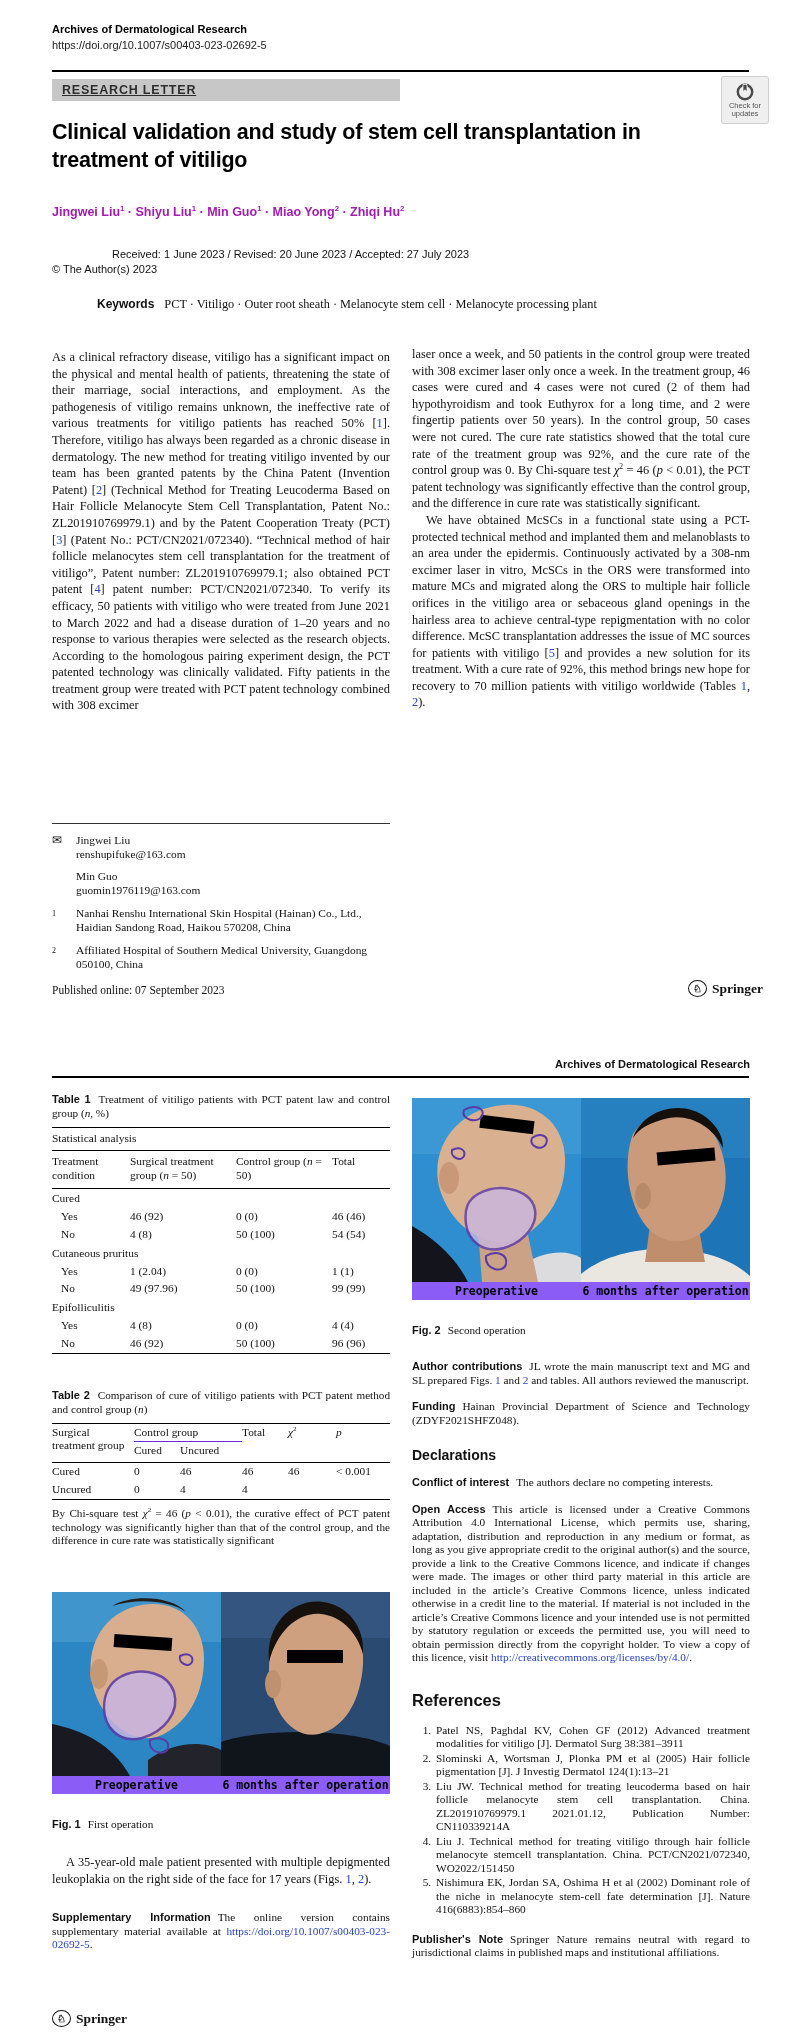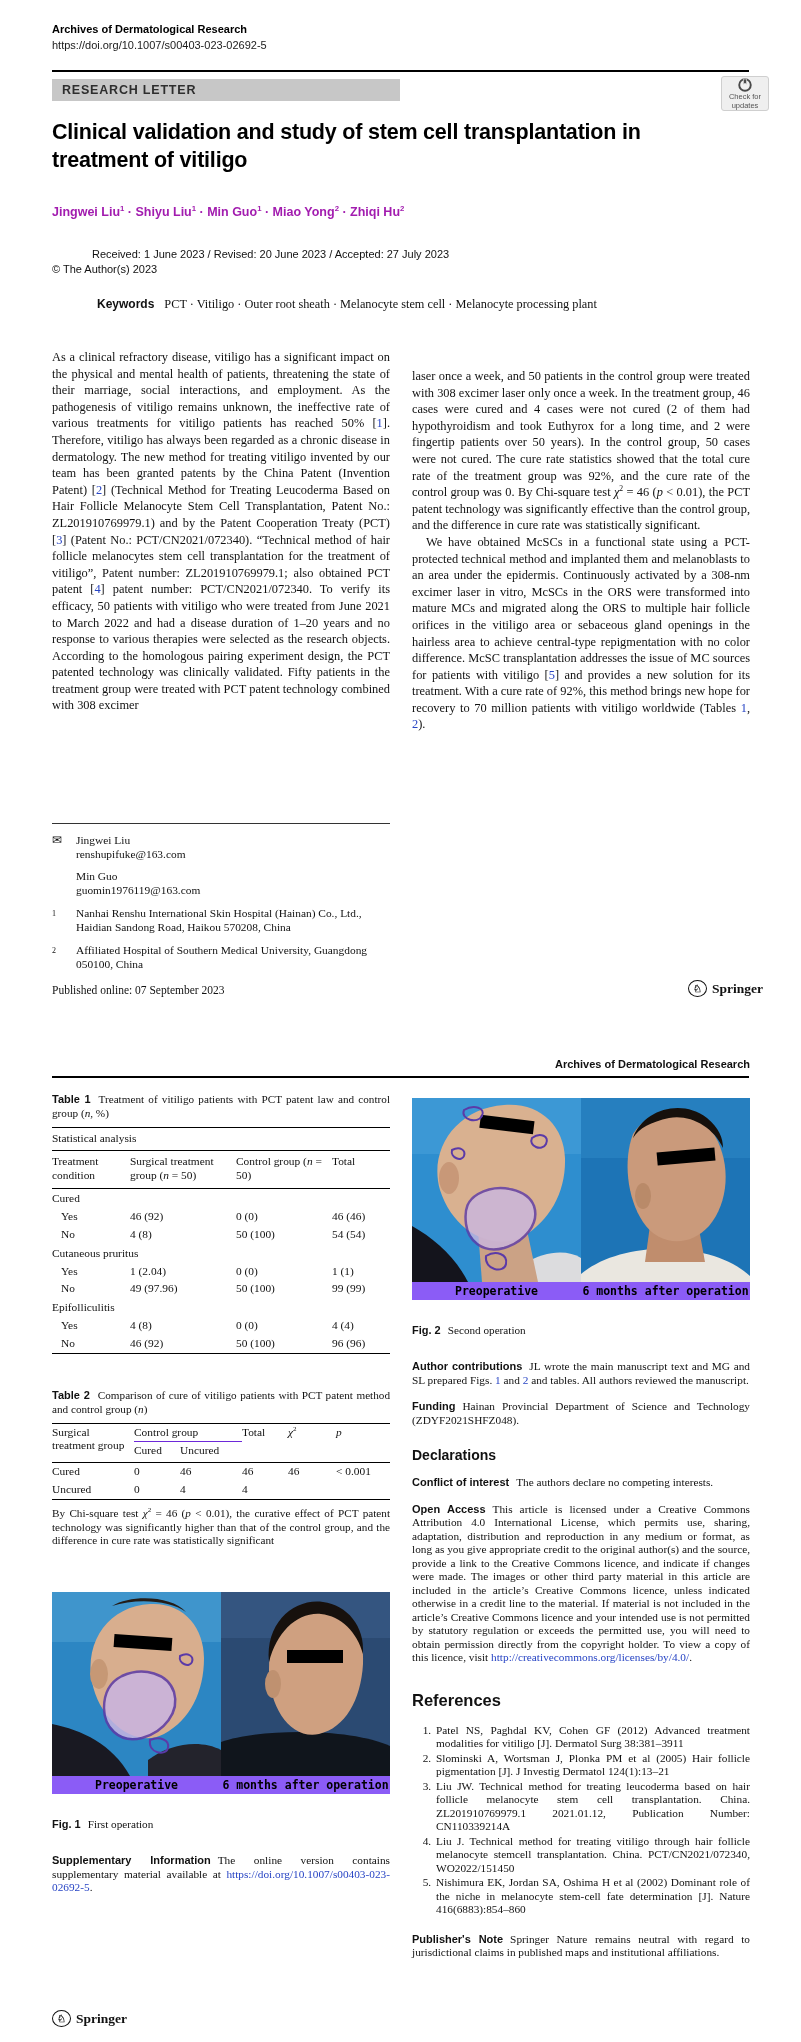--- a/index.html
+++ b/index.html
@@ -7,33 +7,33 @@
   .abs{position:absolute;}
   sup{font-size:.62em;vertical-align:super;line-height:0;}
   .lnk{color:#2744c4;}
   .it{font-style:italic;}
 
   
   #page1{position:absolute;left:0;top:0;width:801px;height:1008px;}
   .p1-journal{left:52px;top:23px;font:bold 11px/13px "Liberation Sans",sans-serif;color:#000;}
   .p1-doi{left:52px;top:39px;font:11px/13px "Liberation Sans",sans-serif;color:#1a1a1a;}
   .p1-rule{left:52px;top:70px;width:697px;height:2px;background:#000;}
-  .p1-banner{left:52px;top:79px;width:348px;height:22px;background:#c7c7c7;display:flex;align-items:center;padding-left:10px;box-sizing:border-box;font:bold 12.5px "Liberation Sans",sans-serif;letter-spacing:.8px;color:#2e2e2e;}
-  .badge{left:721px;top:76px;width:48px;height:35px;background:#efefef;border:1px solid #cfcfcf;border-radius:3px;display:flex;flex-direction:column;align-items:center;justify-content:center;box-sizing:border-box;}
+  .p1-banner{left:52px;top:79px;width:348px;height:22px;background:#c7c7c7;display:flex;align-items:center;padding-left:10px;box-sizing:border-box;font:bold 12.5px "Liberation Sans",sans-serif;letter-spacing:.8px;color:#2e2e2e;text-decoration:underline;}
+  .badge{left:721px;top:76px;width:48px;height:48px;background:#efefef;border:1px solid #cfcfcf;border-radius:3px;display:flex;flex-direction:column;align-items:center;justify-content:center;box-sizing:border-box;}
   .badge-text{font:7.5px/8.5px "Liberation Sans",sans-serif;color:#555;text-align:center;}
   .p1-title{left:52px;top:118px;width:668px;margin:0;font:bold 21.5px/28px "Liberation Sans",sans-serif;color:#000;letter-spacing:-.2px;}
   .p1-authors{left:52px;top:205px;font:bold 12.5px "Liberation Sans",sans-serif;color:#a21caf;}
-  .p1-received{left:48px;top:247px;font:11px/14px "Liberation Sans",sans-serif;padding-left:44px;}
+  .p1-received{left:68px;top:247px;font:11px/14px "Liberation Sans",sans-serif;padding-left:44px;}
   .p1-copy{left:52px;top:262px;font:11px/14px "Liberation Sans",sans-serif;}
   .p1-keywords{left:52px;top:297px;width:697px;font-size:12.3px;margin-left:45px;}
   .kw-label{font:bold 12px "Liberation Sans",sans-serif;margin-right:10px;}
   .kw-text{font-family:"Liberation Serif",serif;}
   .col{width:338px;}
   .col-left{left:52px;top:349px;}
-  .col-right{left:412px;top:368px;}
+  .col-right{left:412px;top:346px;}
   .body-p{margin:0;font-family:"Liberation Serif",serif;font-size:12.4px;line-height:16.6px;text-align:justify;}
   .body-p.indent{text-indent:14px;}
   .corr-rule{left:52px;top:823px;width:338px;height:1px;background:#333;}
   .corr{left:52px;top:833px;width:338px;font-family:"Liberation Serif",serif;font-size:11.4px;line-height:14px;}
   .corr-item{display:flex;margin-bottom:8px;}
   .corr-icon-col{width:24px;flex:none;font-size:12px;}
   .affil{display:flex;margin-top:9px;}
   .affil-sup{width:24px;flex:none;font-size:8px;vertical-align:super;padding-top:1px;}
   .p1-published{left:52px;top:984px;font-family:"Liberation Serif",serif;font-size:11.5px;}
   .springer{display:flex;align-items:center;gap:5px;font:bold 13.5px "Liberation Serif",serif;color:#111;}
@@ -288,20 +288,21 @@
       </div>
       <div class="figlabels">
         <span>Preoperative</span>
         <span>6 months after operation</span>
       </div>
     </div>
     <div class="figcap">
       <span class="sec-label">Fig. 1</span><span>First operation</span>
     </div>
 
+    <p class="p2-para"><span>A 35-year-old male patient presented with multiple depigmented leukoplakia on the right side of the face for 17 years (Figs. </span><span class="lnk">1</span><span>, </span><span class="lnk">2</span><span>).</span></p>
 
     <p class="sec">
       <span class="sec-label">Supplementary Information</span><span><span>The online version contains supplementary material available at </span><span class="lnk">https://doi.org/10.1007/s00403-023-02692-5</span><span>.</span></span>
     </p>
   </div>
 
   <div class="abs col2-right">
     <div class="figure">
       <div class="photos">
         <svg width="169" height="184" viewBox="0 0 169 184">

